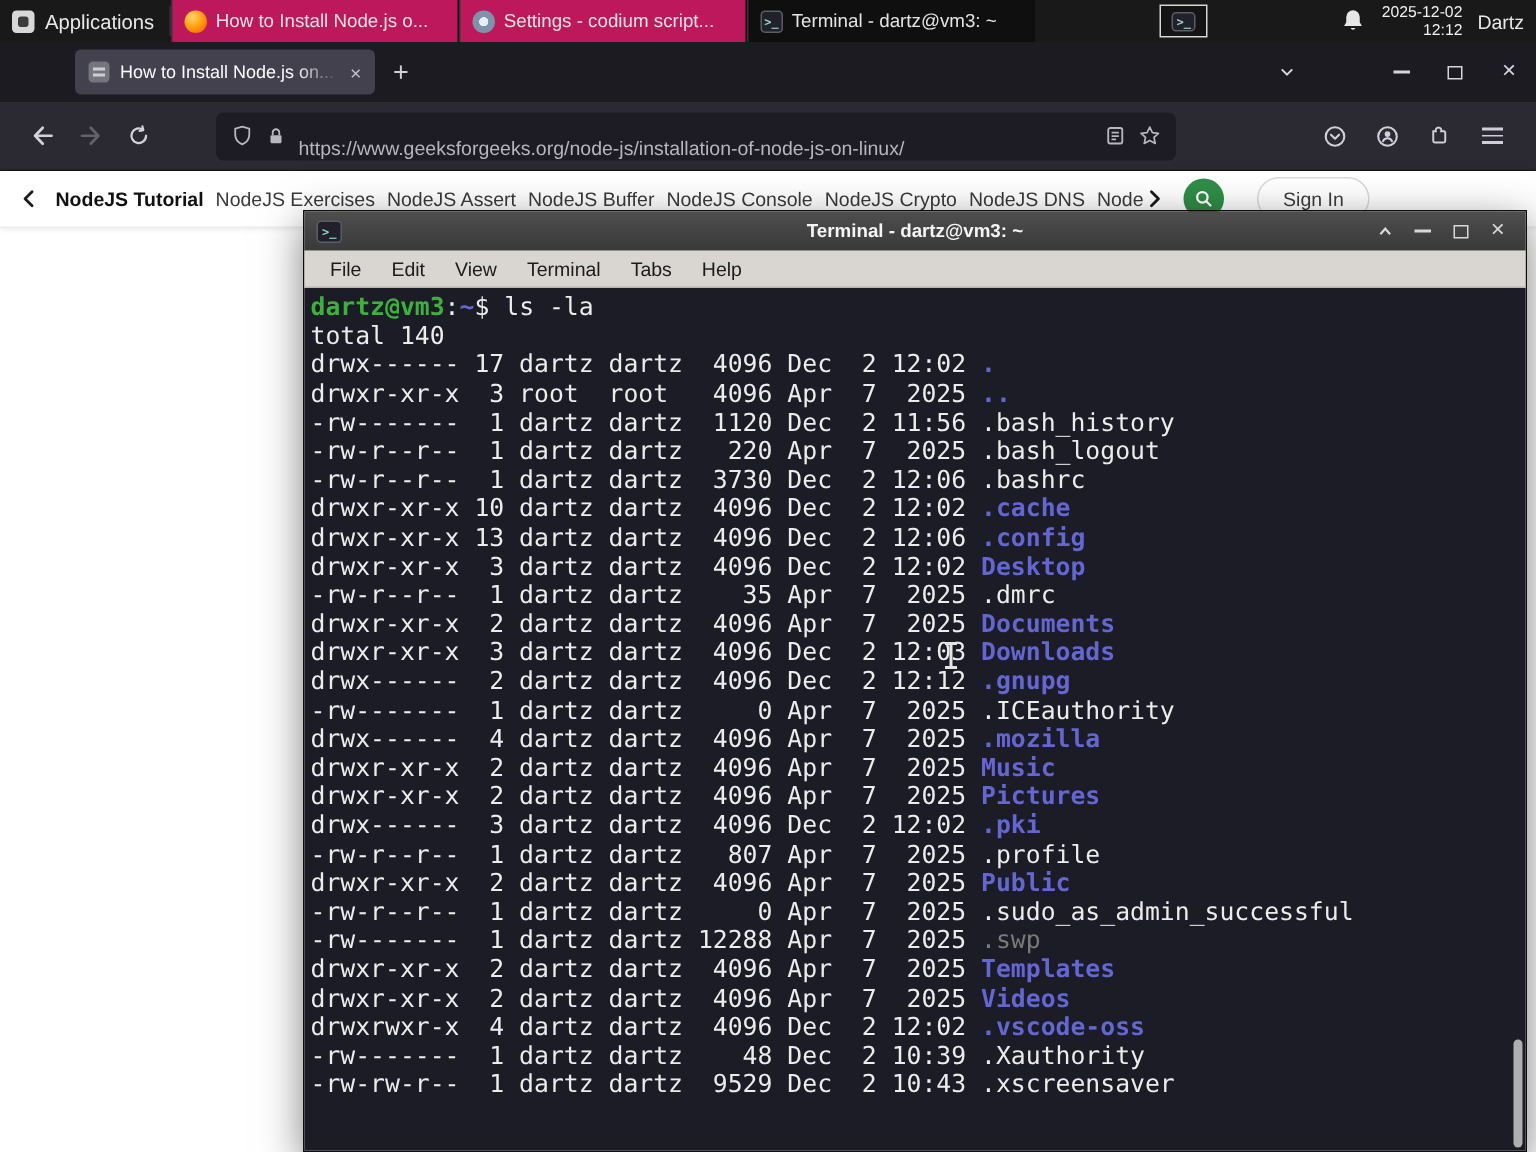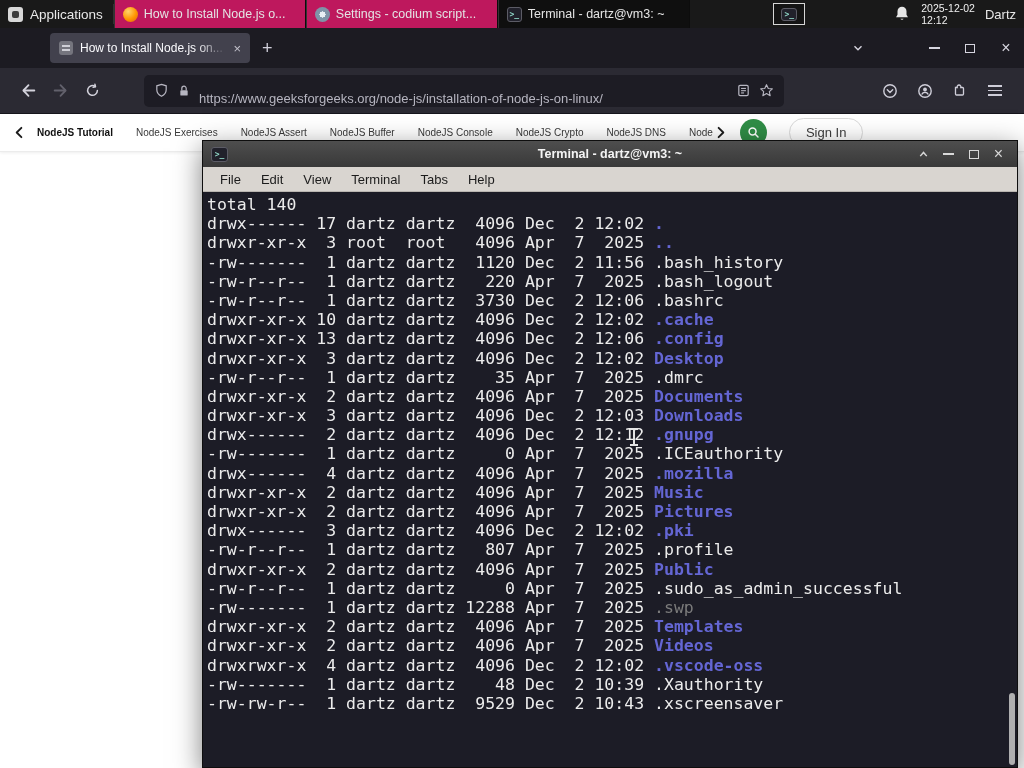--- a/index.html
+++ b/index.html
@@ -26,21 +26,21 @@
   .ticon.firefox-icon { background:radial-gradient(circle at 35% 30%, #ffd36b, #ff9500 55%, #dd5a1c); }
   .ticon.settings-icon { background:radial-gradient(circle at 50% 50%, #e8eef5 0 28%, #7f93a8 30% 100%); }
   .ticon.terminal-icon, .mini-term { border-radius:3px; background:#21212b; border:1px solid #5c5c66;
           color:#8fd8c8; font:bold 8px "DejaVu Sans Mono", monospace;
           display:flex; align-items:center; justify-content:center; }
   .tray { margin-left:auto; display:flex; align-items:center; gap:10px; padding-right:6px; }
   .tray-box { width:32px; height:22px; border:1px solid #d6d6d6; background:#141414;
               display:flex; align-items:center; justify-content:center; margin-right:78px; }
   .mini-term { width:16px; height:13px; }
   .bell { width:18px; height:18px; color:#e6e6e6; }
-  .clock { text-align:left; font-size:10.5px; line-height:12.5px; color:#f0f0f0; }
+  .clock { text-align:right; font-size:10.5px; line-height:12.5px; color:#f0f0f0; }
   .user-label { font-size:13px; padding-right:2px; }
 
   
   .ffwin { position:absolute; top:28px; left:0; right:0; bottom:0; display:flex;
            flex-direction:column; z-index:1; }
   .tabbar { height:40px; background:#1c1b22; display:flex; align-items:center; padding-left:50px;justify-content:flex-end; }
   .tab { width:200px; height:30px; background:#42414d; border-radius:4px; display:flex;
          align-items:center; gap:7px; padding:0 9px; color:#fbfbfe; font-size:12px; }
   .favicon { width:14px; height:14px; flex:0 0 14px; border-radius:3px; background:#75757e;
              position:relative; }
@@ -72,21 +72,21 @@
   .tbtn { width:35px; height:36px; display:flex; align-items:center; justify-content:center;
           color:#cfced9; }
   .menu-bars { display:inline-flex; flex-direction:column; gap:3px; }
   .menu-bars i { width:14px; height:1.7px; background:currentColor; }
 
   
   .page { flex:1; background:#fff; position:relative; }
   .sitenav { height:38px; display:flex; align-items:center; padding:0 12px;
              border-bottom:1px solid #ececec; box-shadow:0 1px 3px rgba(0,0,0,.07); }
   .navchev { color:#1c1c1c; display:flex; align-items:center; }
-  .navitems { display:flex; gap:23px; margin-left:10px; font-size:10px; color:#3a3a3a;
+  .navitems { display:flex; gap:8px; margin-left:10px; font-size:13px; color:#3a3a3a;
               white-space:nowrap; overflow:hidden; }
   .navitem.bold { font-weight:bold; color:#111; }
   .searchbtn { width:27px; height:27px; border-radius:50%; background:#2f8d46; margin-left:12px;
                display:flex; align-items:center; justify-content:center; color:#fff; flex:0 0 27px; }
   .signin { margin-left:22px; padding:6px 16px; border:1px solid #d9d9d9; border-radius:16px;
             font-size:13px; color:#3c3c3c; background:#fff; white-space:nowrap; }
 
   
   .termwin { position:absolute; left:202px; top:140px; width:816px; height:628px; z-index:20;
              display:flex; flex-direction:column; border:1px solid #0e0e0e;
@@ -317,20 +317,21 @@
     </div>
     <div class="tmenu">
         <span class="mitem">File</span>
         <span class="mitem">Edit</span>
         <span class="mitem">View</span>
         <span class="mitem">Terminal</span>
         <span class="mitem">Tabs</span>
         <span class="mitem">Help</span>
       </div>
     <div class="tbody">
+      <div class="tline"><span class="p-user">dartz@vm3</span><span>:</span><span class="p-path">~</span><span>$ </span><span>ls -la</span></div>
       <div class="tline">total 140</div>
       <div>
           <div class="tline"><span>drwx------ 17 dartz dartz  4096 Dec  2 12:02 </span><span class="c-dir">.</span></div>
           <div class="tline"><span>drwxr-xr-x  3 root  root   4096 Apr  7  2025 </span><span class="c-dir">..</span></div>
           <div class="tline"><span>-rw-------  1 dartz dartz  1120 Dec  2 11:56 </span><span class="c-file">.bash_history</span></div>
           <div class="tline"><span>-rw-r--r--  1 dartz dartz   220 Apr  7  2025 </span><span class="c-file">.bash_logout</span></div>
           <div class="tline"><span>-rw-r--r--  1 dartz dartz  3730 Dec  2 12:06 </span><span class="c-file">.bashrc</span></div>
           <div class="tline"><span>drwxr-xr-x 10 dartz dartz  4096 Dec  2 12:02 </span><span class="c-dir">.cache</span></div>
           <div class="tline"><span>drwxr-xr-x 13 dartz dartz  4096 Dec  2 12:06 </span><span class="c-dir">.config</span></div>
           <div class="tline"><span>drwxr-xr-x  3 dartz dartz  4096 Dec  2 12:02 </span><span class="c-dir">Desktop</span></div>

